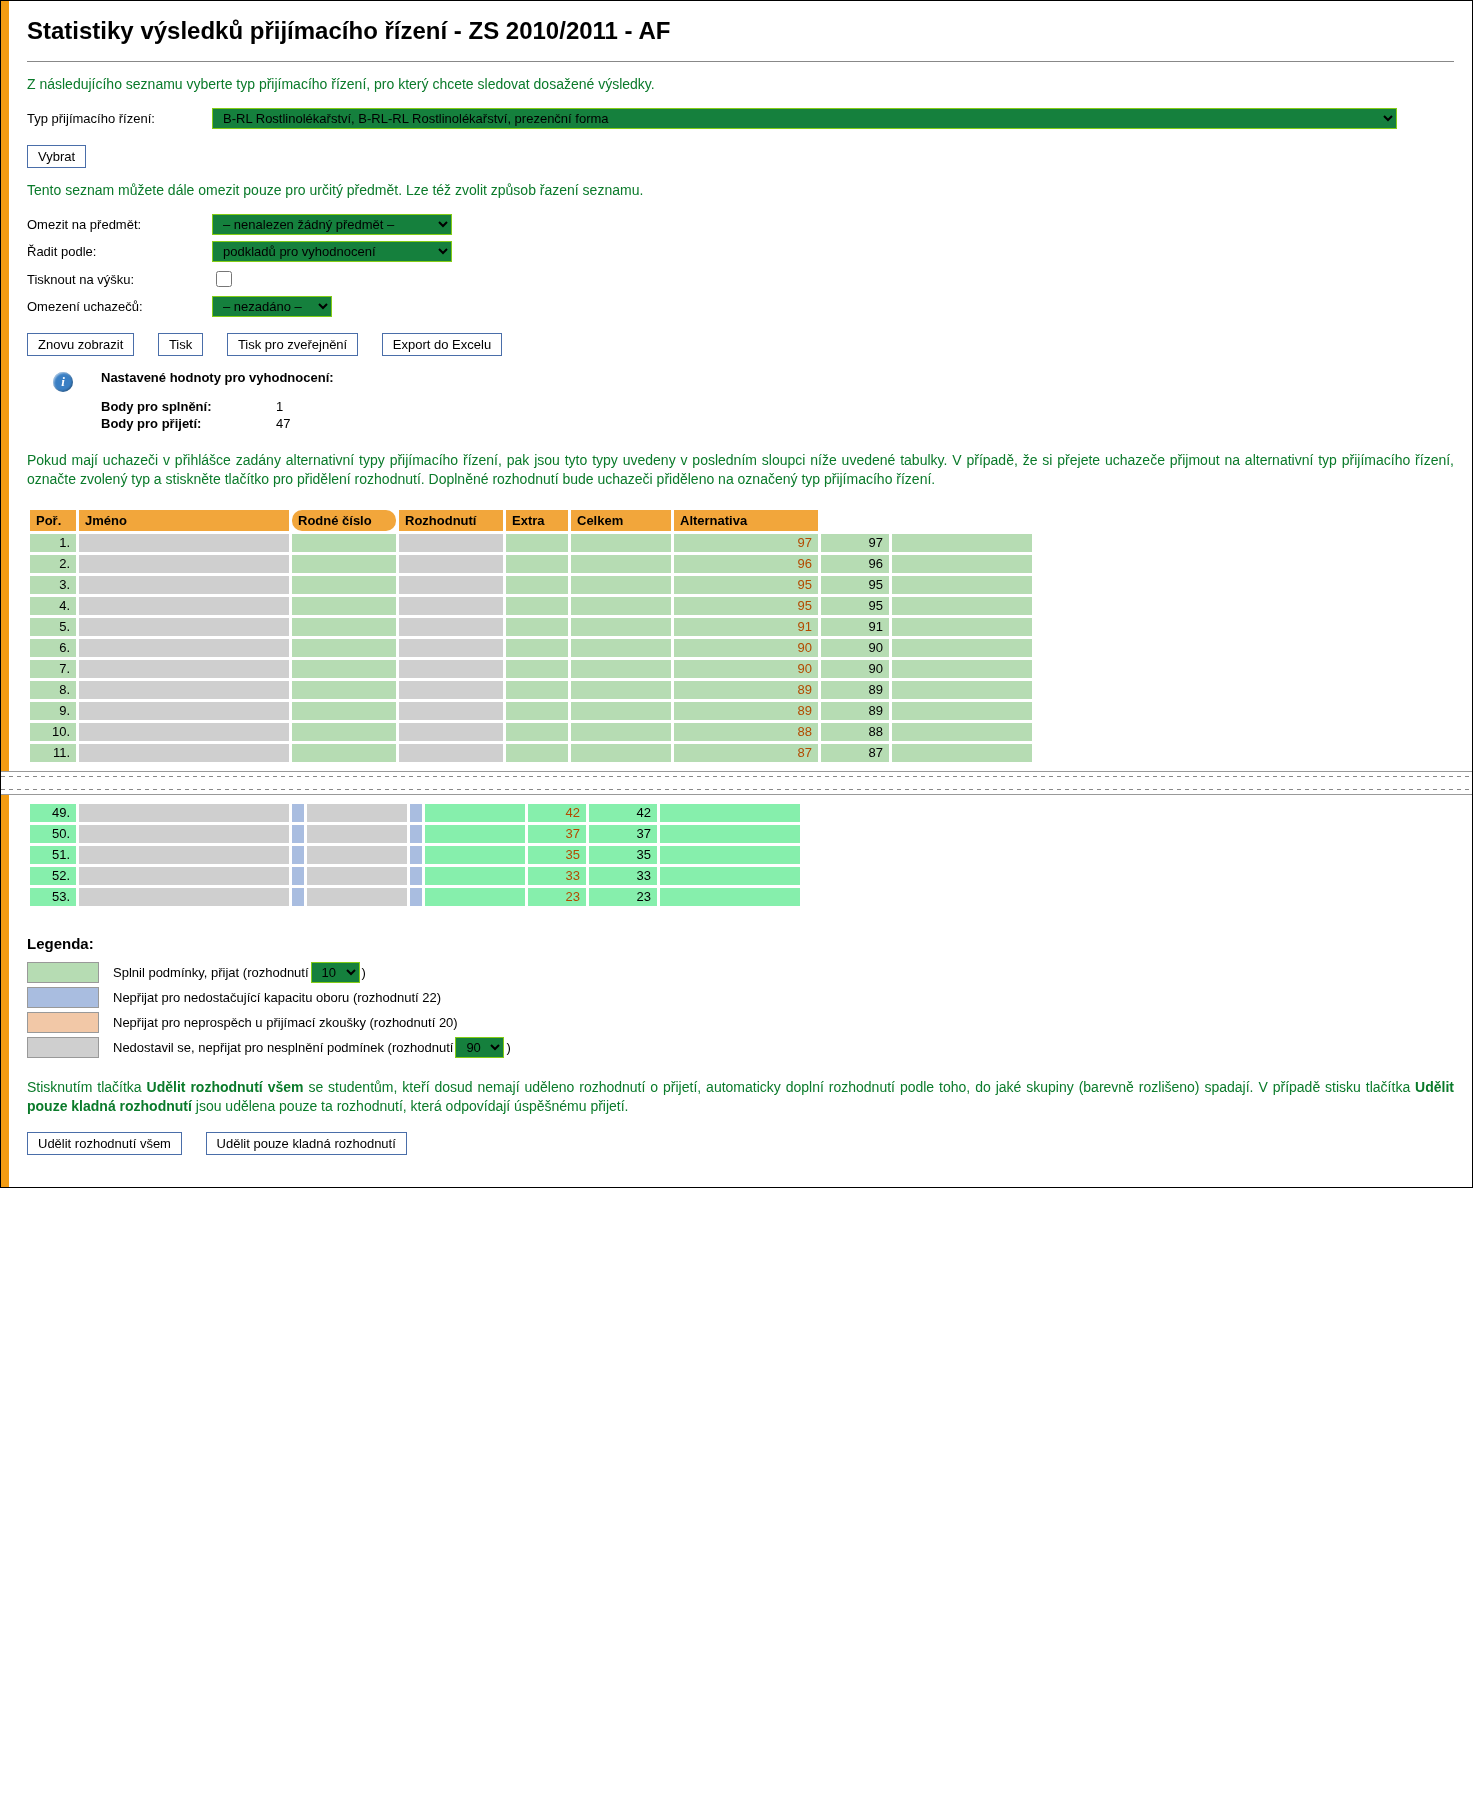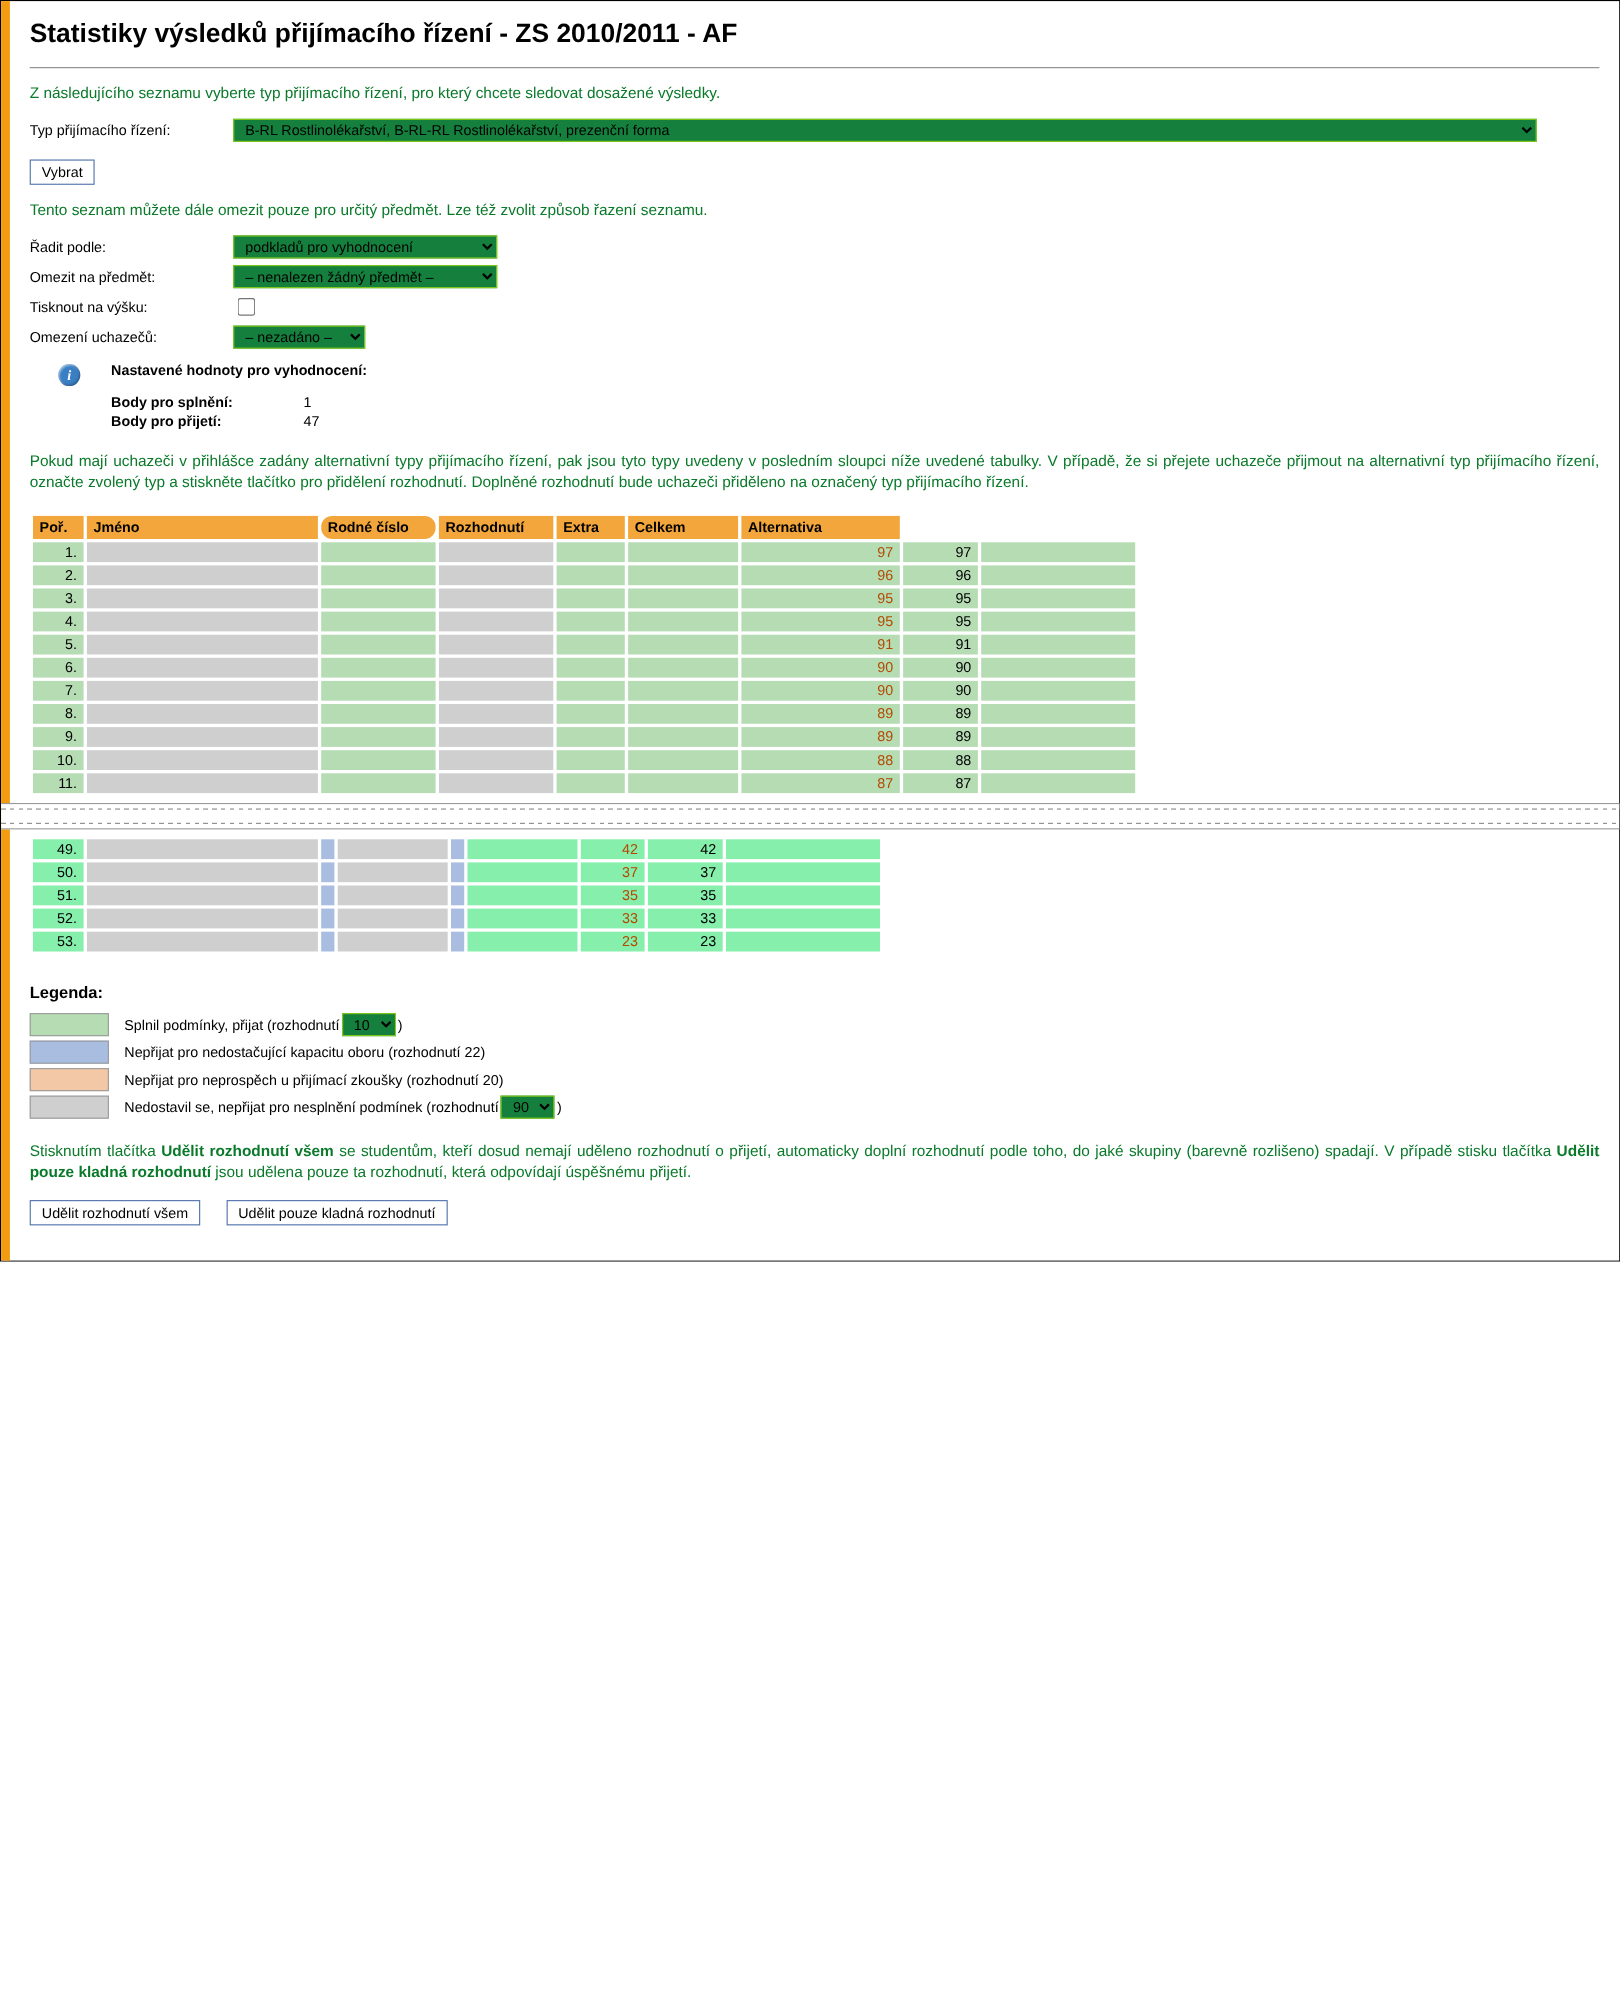--- a/index.html
+++ b/index.html
@@ -174,42 +174,48 @@
       </select>
     </div>
 
     <div style="margin:16px 0 10px 0;">
       <button>Vybrat</button>
     </div>
 
     <div class="green-text subinfo">Tento seznam můžete dále omezit pouze pro určitý předmět. Lze též zvolit způsob řazení seznamu.</div>
 
     <div class="form-row">
+      <label>Omezit na předmět:</label>
+      <select style="width:240px;">
+        <option>– nenalezen žádný předmět –</option>
+      </select>
+    </div>
+    <div class="form-row">
       <label>Řadit podle:</label>
       <select style="width:240px;">
         <option>podkladů pro vyhodnocení</option>
-      </select>
-    </div>
-    <div class="form-row">
-      <label>Omezit na předmět:</label>
-      <select style="width:240px;">
-        <option>– nenalezen žádný předmět –</option>
       </select>
     </div>
     <div class="form-row">
       <label>Tisknout na výšku:</label>
       <input type="checkbox" style="">
     </div>
     <div class="form-row">
       <label>Omezení uchazečů:</label>
       <select style="width:120px;">
         <option>– nezadáno –</option>
       </select>
     </div>
 
+    <div class="btn-row">
+      <button>Znovu zobrazit</button>
+      <button>Tisk</button>
+      <button>Tisk pro zveřejnění</button>
+      <button>Export do Excelu</button>
+    </div>
 
     <div class="settings-block">
       <span class="info-icon">i</span>
       <div class="lines">
         <div class="title">Nastavené hodnoty pro vyhodnocení:</div>
         <div class="kv">
           <div class="k">Body pro splnění:</div>
           <div>1</div>
         </div>
         <div class="kv">

